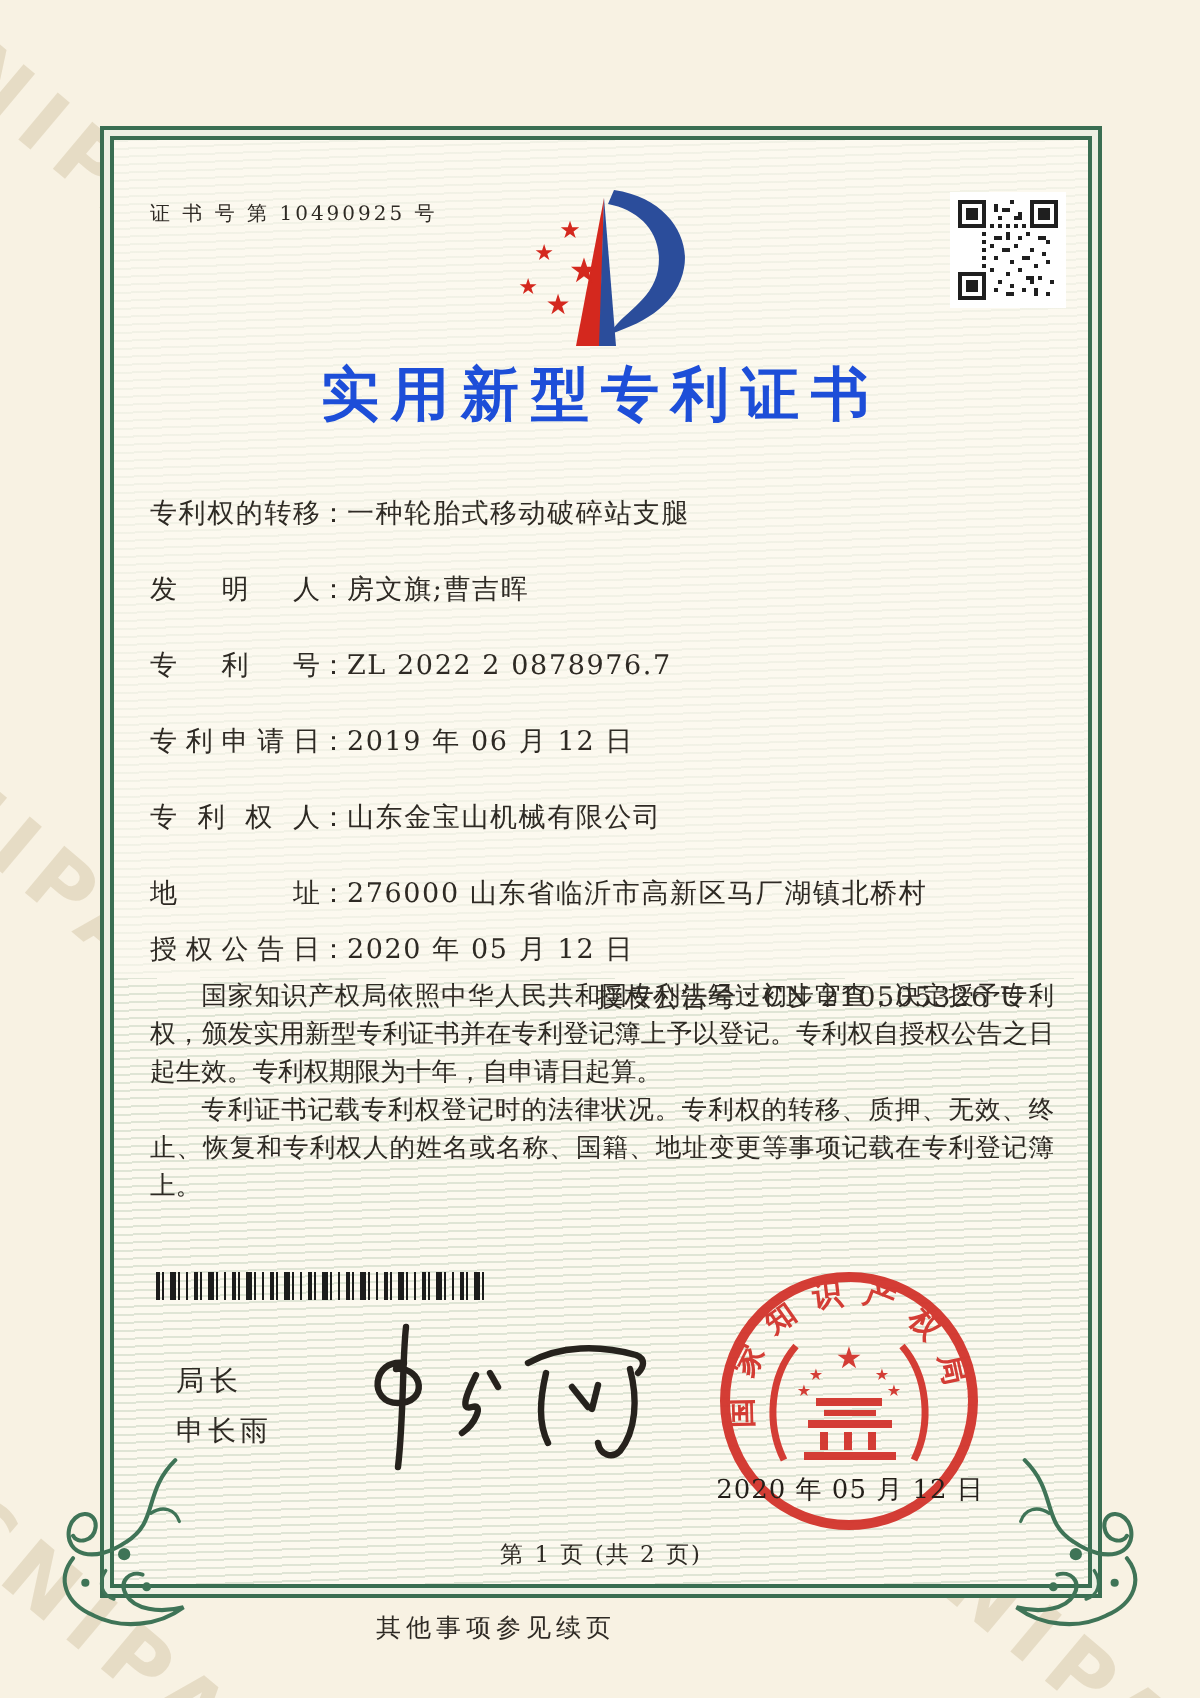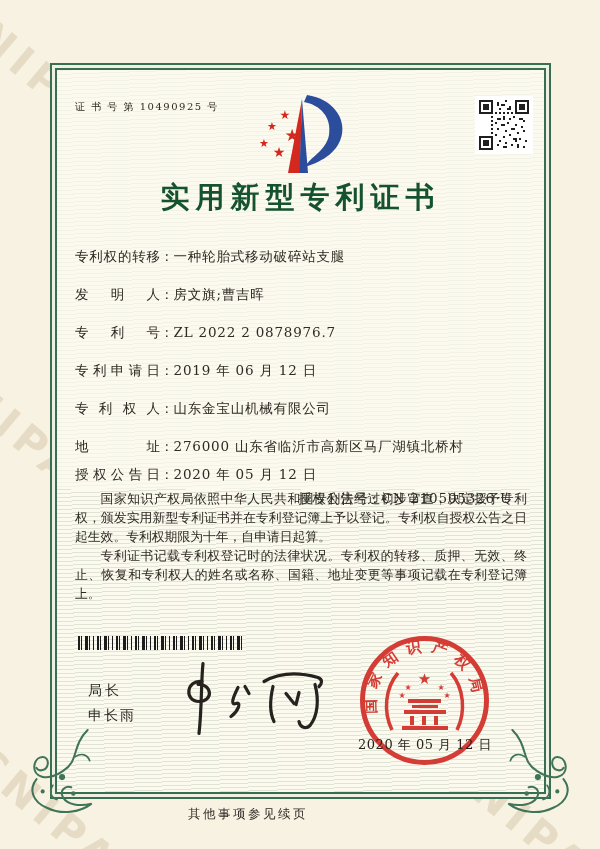--- a/index.html
+++ b/index.html
@@ -25,21 +25,21 @@
   .orn{position:absolute;width:92px;height:94px;z-index:3;}
   .orn-left{left:12px;top:726px;}
   .orn-right{left:496px;top:726px;transform:scaleX(-1);}
   
   .cert-no{position:absolute;left:75px;top:100px;font-size:10px;letter-spacing:1.5px;}
   .logo{position:absolute;left:252px;top:88px;width:104px;height:94px;}
   .qr-box{position:absolute;left:475px;top:96px;width:58px;height:58px;background:#ffffff;
           display:flex;align-items:center;justify-content:center;}
   .qr-box svg{width:50px;height:50px;}
   .title{position:absolute;left:50px;top:178px;width:501px;margin:0;text-align:center;
-         font-size:29px;font-weight:700;letter-spacing:6px;color:#14532d;}
+         font-size:29px;font-weight:700;letter-spacing:6px;color:#1d4ed8;}
   
   .field{position:absolute;left:75px;width:452px;font-size:13.5px;white-space:nowrap;}
   .f-label{display:inline-block;width:85px;text-align:justify;text-align-last:justify;vertical-align:bottom;}
   .f-label.narrow{width:70px;}
   .f-value{letter-spacing:0.8px;}
   .grant-no{position:absolute;left:223px;top:0;margin-top:24px;}
   
   .body-text{position:absolute;left:75px;top:489px;width:452px;}
   .body-text p{margin:0;text-indent:2em;font-size:12.8px;line-height:19px;text-align:justify;}
   
@@ -253,15 +253,16 @@
         <rect x="70" y="88" width="4" height="9"></rect>
         <rect x="82" y="88" width="4" height="9"></rect>
         <rect x="50" y="98" width="46" height="4"></rect>
       </g>
       <path d="M40,102 C31,84 33,60 46,45" fill="none" stroke="#d2322a" stroke-width="3.5"></path>
       <path d="M105,102 C114,84 112,60 99,45" fill="none" stroke="#d2322a" stroke-width="3.5"></path>
     </g>
   </svg>
   <div class="seal-date">2020 年 05 月 12 日</div>
 
+  <div class="page-indicator">第 1 页 (共 2 页)</div>
   <div class="continuation">其他事项参见续页</div>
 
 </div>
 
 </body></html>

